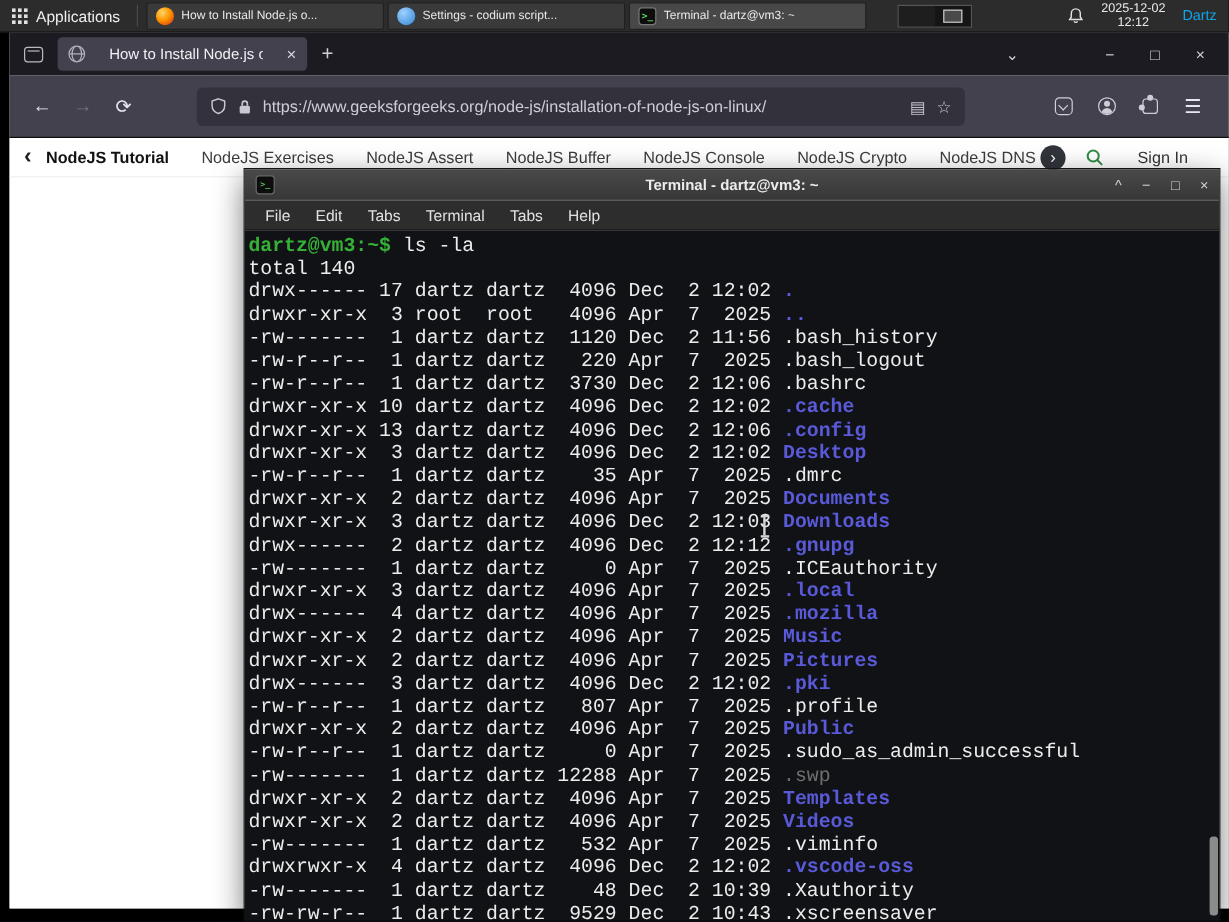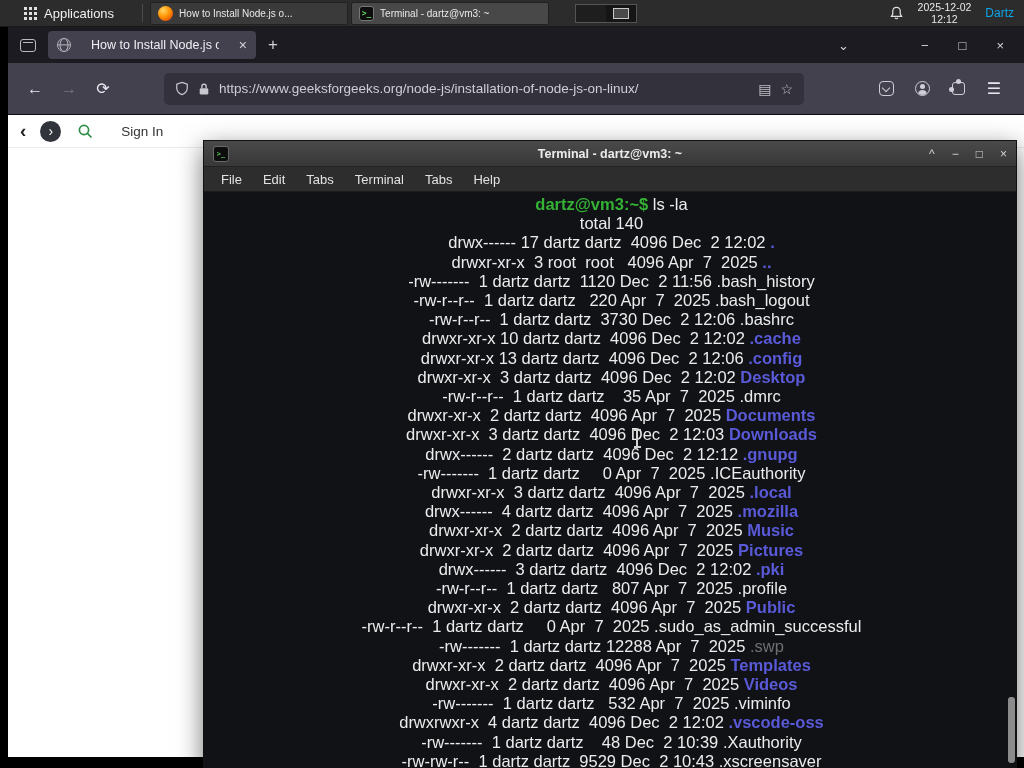--- a/index.html
+++ b/index.html
@@ -6,21 +6,21 @@
     --gfg-green:#2f8d46; --dir-blue:#5a5ad8; --prompt-green:#35b135;
     --dim-gray:#6f6f6f; --term-fg:#ececec; --term-bg:#101216;
   }
   *{margin:0;padding:0;box-sizing:border-box;}
   html,body{width:1024px;height:768px;overflow:hidden;}
   body{background:#000;position:relative;font-family:"Liberation Sans",sans-serif;}
 
   
   .panel{position:absolute;top:0;left:0;width:1024px;height:27px;background:#2c2c2c;
     border-bottom:1px solid #191919;display:flex;align-items:center;color:#dcdcdc;z-index:50;}
-  .apps-btn{display:flex;align-items:center;height:100%;padding:0 24px;font-size:13px;color:#efefef;}
+  .apps-btn{display:flex;align-items:center;height:100%;padding:0 10px;font-size:13px;color:#efefef;}
   .grid-icon{width:13px;height:13px;position:relative;margin-right:7px;}
   .grid-icon::before{content:"";position:absolute;top:0;left:0;width:3px;height:3px;background:#e0e0e0;
     box-shadow:5px 0 #e0e0e0,10px 0 #e0e0e0,0 5px #e0e0e0,5px 5px #e0e0e0,10px 5px #e0e0e0,
     0 10px #e0e0e0,5px 10px #e0e0e0,10px 10px #e0e0e0;}
   .panel-sep{width:1px;height:18px;background:#4a4a4a;margin:0 4px;}
   .task-btn{display:flex;align-items:center;gap:6px;width:198px;height:23px;margin-left:3px;padding:0 7px;
     background:#3a3a3a;border:1px solid #212121;border-radius:2px;font-size:10px;color:#e8e8e8;overflow:hidden;}
   .task-btn.active{background:#484848;}
   .task-btn .t{overflow:hidden;white-space:nowrap;text-overflow:ellipsis;}
   .ff-ball{width:15px;height:15px;border-radius:50%;flex-shrink:0;
@@ -97,22 +97,22 @@
   .t-titlebar{height:26px;background:linear-gradient(#4a4a4a,#373737);display:flex;align-items:center;
     position:relative;padding:0 9px;border-bottom:1px solid #222;flex-shrink:0;}
   .t-title{position:absolute;left:0;right:0;text-align:center;font-weight:bold;font-size:12.5px;color:#ececec;}
   .t-icon{width:16px;height:16px;border-radius:3px;background:#0d0d0d;border:1px solid #6a6a6a;z-index:1;
     color:#58c758;text-align:center;font:bold 7px/14px "DejaVu Sans Mono",monospace;}
   .t-icon::before{content:">_";}
   .t-btns{margin-left:auto;display:flex;align-items:center;gap:17px;color:#d2d2d2;font-size:12px;z-index:1;}
   .t-menubar{height:25px;background:#2d2d2d;display:flex;align-items:center;gap:21px;padding:0 17px;
     font-size:13px;color:#e2e2e2;border-bottom:1px solid #1b1b1b;flex-shrink:0;}
   .t-screen{flex:1;background:var(--term-bg);position:relative;overflow:hidden;
-    font-family:Liberation Sans, sans-serif;font-size:16.5px;line-height:19.2px;
-    color:var(--term-fg);padding:3px 0 15px 3px;white-space:pre;text-align:center;}
+    font-family:Liberation Mono, monospace;font-size:16.5px;line-height:19.2px;
+    color:var(--term-fg);padding:3px 0 15px 3px;white-space:pre;}
   .seg-p{color:var(--term-fg);}
   .seg-d{color:var(--dir-blue);font-weight:bold;}
   .seg-m{color:var(--dim-gray);}
   .seg-g{color:var(--prompt-green);font-weight:bold;}
   .t-scrollthumb{position:absolute;right:1px;bottom:4px;width:7px;height:66px;background:#8b8b8b;border-radius:3px;}
 
   
   .ibeam{position:absolute;left:636px;top:430px;width:2px;height:16px;background:#d6d6d6;z-index:60;}
   .ibeam::before,.ibeam::after{content:"";position:absolute;left:-2.5px;width:7px;height:2px;background:#d6d6d6;}
   .ibeam::before{top:-1.5px;}
@@ -165,20 +165,30 @@
         </span>
       <span class="nav-icon">
           <span class="puzzle-ico"></span>
         </span>
       <span class="nav-icon">☰</span>
     </div>
   </div>
 
   <div class="gfgnav">
     <span class="gfg-chevL">‹</span>
+    <div class="gfg-items">
+      <span class="gfg-item bold">NodeJS Tutorial</span>
+      <span class="gfg-item">NodeJS Exercises</span>
+      <span class="gfg-item">NodeJS Assert</span>
+      <span class="gfg-item">NodeJS Buffer</span>
+      <span class="gfg-item">NodeJS Console</span>
+      <span class="gfg-item">NodeJS Crypto</span>
+      <span class="gfg-item">NodeJS DNS</span>
+
+    </div>
     <span class="gfg-circle">›</span>
     <span class="gfg-search">
       <svg width="16" height="16" viewBox="0 0 16 16">
         <circle cx="7" cy="7" r="4.6" fill="none" stroke="currentColor" stroke-width="1.7"></circle>
         <line x1="10.4" y1="10.4" x2="14" y2="14" stroke="currentColor" stroke-width="1.7" stroke-linecap="round"></line>
       </svg>
     </span>
     <span class="gfg-signin">Sign In</span>
   </div>
 
@@ -211,20 +221,24 @@
 <div class="panel">
   <div class="apps-btn">
     <span class="grid-icon"></span>
     <span>Applications</span>
   </div>
   <div class="panel-sep"></div>
   <div class="task-btn">
     <span class="ff-ball"></span>
     <span class="t">How to Install Node.js o...</span>
   </div>
+  <div class="task-btn">
+    <span class="blue-ball"></span>
+    <span class="t">Settings - codium script...</span>
+  </div>
   <div class="task-btn active">
     <span class="term-mini"></span>
     <span class="t">Terminal - dartz@vm3: ~</span>
   </div>
   <div class="pager">
     <div class="pager-cell"></div>
     <div class="pager-cell active">
       <span class="mini-win"></span>
     </div>
   </div>

